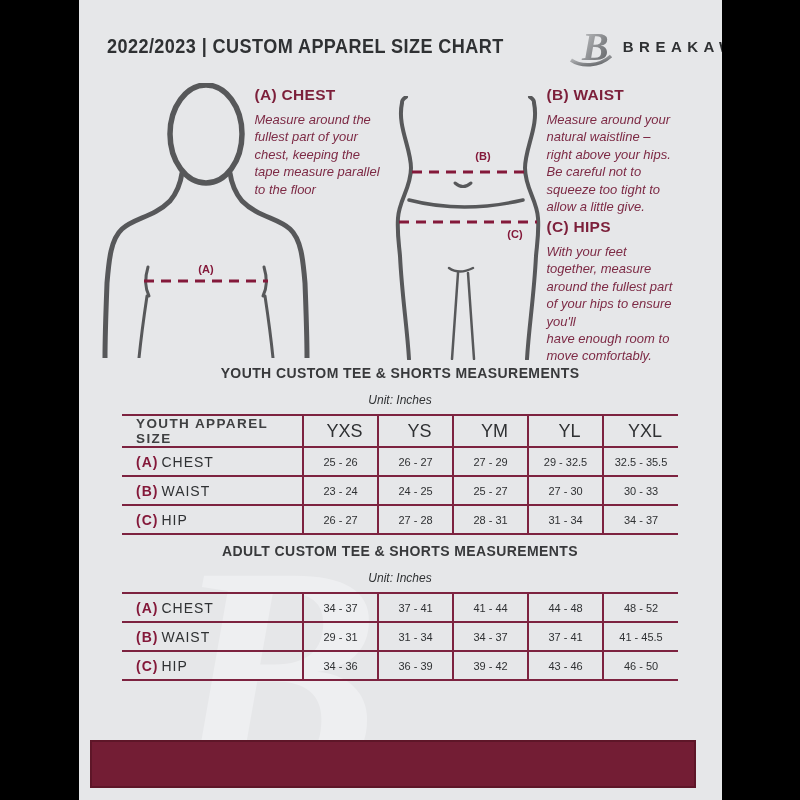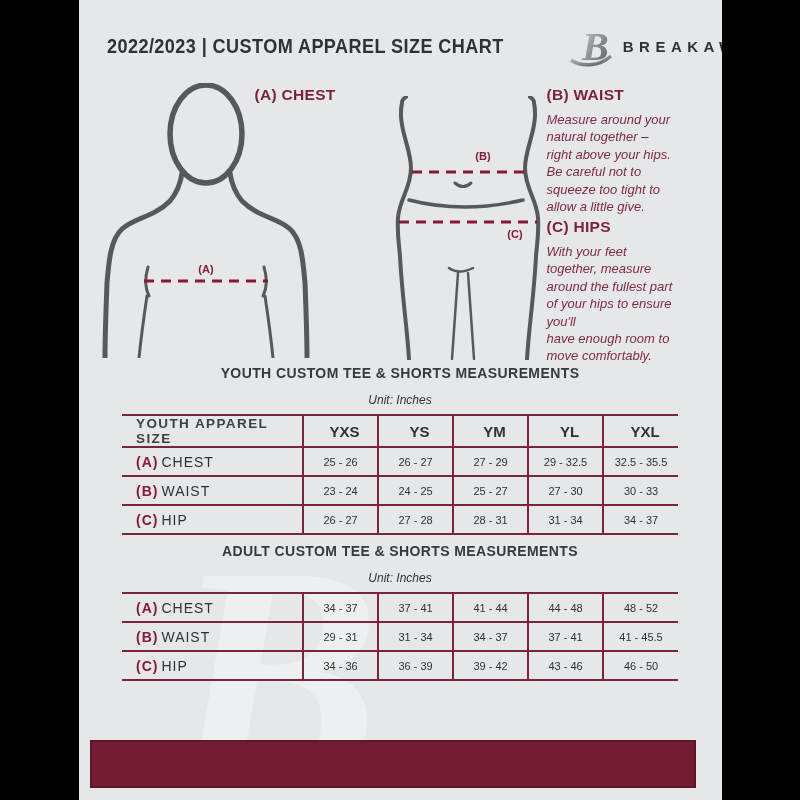--- a/index.html
+++ b/index.html
@@ -79,21 +79,21 @@
   .size-table col.c-label{width:181px;}
   .size-table col.c-size{width:75px;}
   .size-table th,.size-table td{
     border-top:2px solid var(--tborder);
     border-bottom:2px solid var(--tborder);
     padding:0;
   }
   .size-table th:not(:first-child),.size-table td:not(:first-child){
     border-left:2px solid var(--tborder);
   }
-  .size-table th{height:31px;font-size:15px;font-weight:700;color:var(--ink);padding-left:8px;}
+  .size-table th{height:31px;font-size:18px;font-weight:400;color:var(--ink);padding-left:8px;}
   .size-table td{height:29px;font-size:11px;font-weight:500;color:var(--ink);}
   .size-table .lbl-cell{
     text-align:left;padding-left:14px;font-size:13.5px;font-weight:700;
     color:var(--ink-soft);letter-spacing:1.4px;
   }
   .size-table .row-label{
     text-align:left;padding-left:14px;font-size:14px;font-weight:400;
     color:var(--ink);letter-spacing:1px;
   }
   .row-label b{color:#84193a;font-weight:800;margin-right:3px;}
@@ -144,40 +144,45 @@
       <path d="M46 184 C43 194 42 203 47 213" class="body-line" stroke-width="3"></path>
       <path d="M162 184 C165 194 166 203 161 213" class="body-line" stroke-width="3"></path>
       <path d="M45 213 C42 233 39 255 37 275" class="body-line" stroke-width="3"></path>
       <path d="M163 213 C166 233 169 255 171 275" class="body-line" stroke-width="3"></path>
       <path d="M42 198 L166 198" class="dash"></path>
       <text x="104" y="190" text-anchor="middle" class="marker">(A)</text>
     </svg>
 
     <div class="inst inst-a">
       <h3>(A) CHEST</h3>
+      <p>Measure around the
+fullest part of your
+chest, keeping the
+tape measure parallel
+to the floor</p>
     </div>
 
     <svg class="fig" style="left:308px;top:18px;" width="162" height="264" viewBox="0 0 162 264">
       <path d="M19 1 C15 4 15 5 15 7 C10 30 24 52 24 72 C24 92 12 104 11 122 C10 138 12 148 13 160 C15 200 20 230 22 263" class="body-line" stroke-width="4"></path>
       <path d="M143 1 C147 4 147 5 147 7 C152 30 138 52 138 72 C138 92 150 104 151 122 C152 138 150 148 149 160 C147 200 142 230 140 263" class="body-line" stroke-width="4"></path>
       <path d="M68 87 Q76 94 84 87" class="body-line" stroke-width="3"></path>
       <path d="M22 104 Q76 118 136 104" class="body-line" stroke-width="3.5"></path>
       <path d="M62 172 Q72 179 86 172" class="body-line" stroke-width="2.5"></path>
       <path d="M71 177 C69 205 67 235 65 263" class="body-line" stroke-width="2.5"></path>
       <path d="M81 177 C83 205 85 235 87 263" class="body-line" stroke-width="2.5"></path>
       <path d="M25 76 L138 76" class="dash"></path>
       <text x="96" y="64" text-anchor="middle" class="marker">(B)</text>
       <path d="M12 126 L150 126" class="dash"></path>
       <text x="128" y="142" text-anchor="middle" class="marker">(C)</text>
     </svg>
 
     <div class="inst inst-b">
       <h3>(B) WAIST</h3>
       <p>Measure around your
-natural together –
+natural waistline –
 right above your hips.
 Be careful not to
 squeeze too tight to
 allow a little give.</p>
     </div>
 
     <div class="inst inst-c">
       <h3>(C) HIPS</h3>
       <p>With your feet
 together, measure

